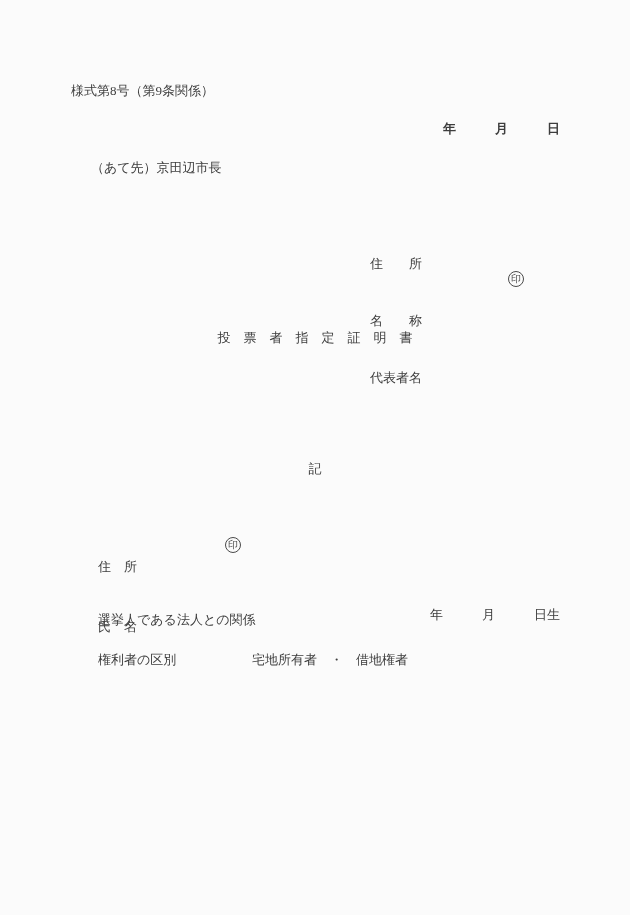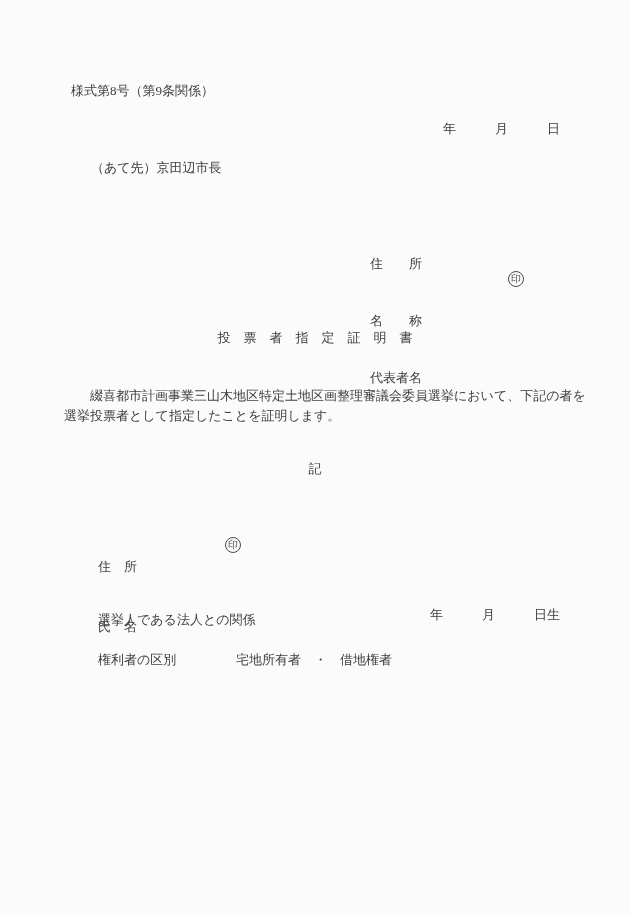--- a/index.html
+++ b/index.html
@@ -39,49 +39,45 @@
   }
   .body-line1 { text-indent: 26px; }
 </style>
 </head>
 <body>
 
 <div class="page">
 
   <div class="abs" style="left:71px; top:82px;">様式第8号（第9条関係）</div>
 
-  <div class="abs" style="left:443px; top:120px;">年　　　月　　　日</div>
+  <div class="abs" style="left:443px; top:120px;font-weight:bold;">年　　　月　　　日</div>
 
   <div class="abs" style="left:91px; top:159px;">（あて先）京田辺市長</div>
 
   <div class="abs sender-block" style="left:370px; top:216px;">
     <div>住　　所</div>
     <div>名　　称</div>
     <div>代表者名</div>
   </div>
 
   <span class="seal" style="left:508px; top:271px;">印</span>
 
   <div class="abs centered" style="top:329px;">投　票　者　指　定　証　明　書</div>
 
-  <div class="abs body-par">
-    <div class="body-line1">綴喜都市計画事業三山木地区特定土地区画整理審議会委員選挙において、下記の者を</div>
-    <div>選挙投票者として指定したことを証明します。</div>
-  </div>
 
   <div class="abs centered" style="top:460px;">記</div>
 
   <div class="abs subject-block" style="left:98px; top:517px;">
     <div>住　所</div>
     <div>氏　名</div>
   </div>
 
   <span class="seal" style="left:225px; top:537px;">印</span>
 
   <div class="abs" style="left:430px; top:574px;margin-top:32px;">年　　　月　　　日生</div>
 
   <div class="abs" style="left:98px; top:611px;">選挙人である法人との関係</div>
 
   <div class="abs" style="left:98px; top:651px;">権利者の区別</div>
 
-  <div class="abs" style="left:236px; top:651px;">宅地所有者　・　借地権者</div>
+  <div class="abs" style="left:252px; top:651px;">宅地所有者　・　借地権者</div>
 
 </div>
 
 </body></html>

